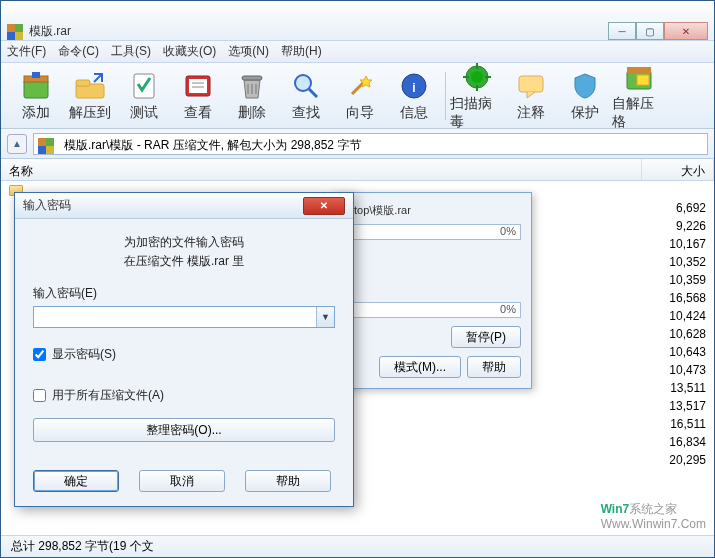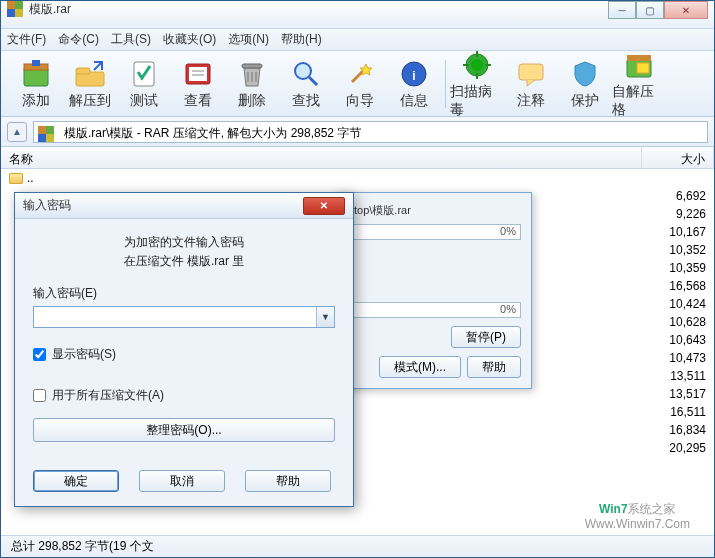--- a/index.html
+++ b/index.html
@@ -1,18 +1,18 @@
 <!DOCTYPE html>
 <html><head>
 <meta charset="utf-8">
 <style>
 *{box-sizing:border-box;margin:0;padding:0;font-family:"Microsoft YaHei","Segoe UI",Tahoma,sans-serif;font-size:12px}
 body{background:#4a8cc7;width:715px;height:558px;overflow:hidden;position:relative}
 .main-window{position:absolute;top:0;left:0;width:715px;height:558px;background:#fff;border:1px solid #2b5c8a}
-.titlebar{height:28px;background:linear-gradient(#fefefe,#e8f0f8);display:flex;align-items:flex-start;padding:0 6px;border-bottom:1px solid #c5d6e8}
+.titlebar{height:40px;background:linear-gradient(#fefefe,#e8f0f8);display:flex;align-items:flex-end;padding:0 6px;border-bottom:1px solid #c5d6e8}
 .app-icon{width:16px;height:16px;margin-right:6px;display:flex;flex-wrap:wrap}
 .app-icon span{width:8px;height:8px}
 .ai-r{background:#c83}.ai-g{background:#6a4}.ai-b{background:#36c}.ai-y{background:#cb3}
 .titlebar-text{flex:1;color:#333}
 .win-controls{display:flex;gap:0}
 .win-btn{width:28px;height:18px;border:1px solid #8aa;background:linear-gradient(#f8fcff,#dceaf5);display:flex;align-items:center;justify-content:center;font-size:10px;color:#345}
 .win-btn.close{width:44px;background:linear-gradient(#f8dcd8,#e8b0a8);border-color:#c88;color:#833}
 .menubar{height:22px;background:linear-gradient(#f4f8fc,#e6eef7);display:flex;align-items:center;padding:0 6px;gap:12px;border-bottom:1px solid #c5d6e8;color:#333}
 .menubar span{cursor:default}
 .toolbar{height:66px;background:linear-gradient(#f8fbfe,#e4eef8);display:flex;align-items:center;padding:0 8px;border-bottom:1px solid #b8cde0}
@@ -25,21 +25,21 @@
 .addr-field{flex:1;height:22px;border:1px solid #a5bdd4;background:#fff;display:flex;align-items:flex-end;padding:0 4px;gap:4px}
 .listheader{height:22px;background:linear-gradient(#fbfcfe,#eaf0f7);display:flex;border-bottom:1px solid #c5d6e8}
 .col-name{flex:1;padding:4px 8px;border-right:1px solid #d5e0ec}
 .col-size{width:72px;padding:4px 8px;text-align:right;border-right:1px solid #d5e0ec}
 .filelist{height:338px;background:#fff;overflow:hidden;position:relative}
 .row{display:flex;height:18px;align-items:center}
 .row .n{flex:1;padding:0 8px;display:flex;align-items:center;gap:4px}
 .row .s{width:72px;padding:0 8px;text-align:right}
 .folder-icon{width:14px;height:11px;background:linear-gradient(#fde9a7,#f3c95f);border:1px solid #d4a93a;border-radius:1px}
 .statusbar{position:absolute;bottom:0;left:0;right:0;height:22px;background:linear-gradient(#f4f8fc,#e6eef7);border-top:1px solid #c5d6e8;display:flex;align-items:center;justify-content:flex-start;padding:0 10px}
-.watermark{position:absolute;right:24px;bottom:24px;font-size:13px;color:#999;text-align:center;line-height:1.3;pointer-events:none}
+.watermark{position:absolute;right:8px;bottom:24px;font-size:13px;color:#999;text-align:left;line-height:1.3;pointer-events:none}
 .wm1{color:#d33;font-weight:bold}
 .wm1 b{color:#2a7}
 
 .progress-dialog{position:absolute;top:192px;left:332px;width:200px;background:#eef3f9;border:1px solid #7ba7d1;box-shadow:2px 2px 8px rgba(0,0,0,.25);padding:10px}
 .pbar{height:16px;border:1px solid #a5bdd4;background:#fff;margin:6px 0;position:relative}
 .pbar-label{position:absolute;right:4px;top:0;font-size:11px;color:#555}
 .pfile{font-size:11px;color:#333;margin-bottom:2px}
 .pbtns{display:flex;gap:6px;margin-top:8px;justify-content:flex-end}
 .dlg-btn{height:22px;padding:0 14px;border:1px solid #8ba8c8;background:linear-gradient(#fdfefe,#e4ecf5);border-radius:3px;font-size:12px;display:flex;align-items:center}
 

